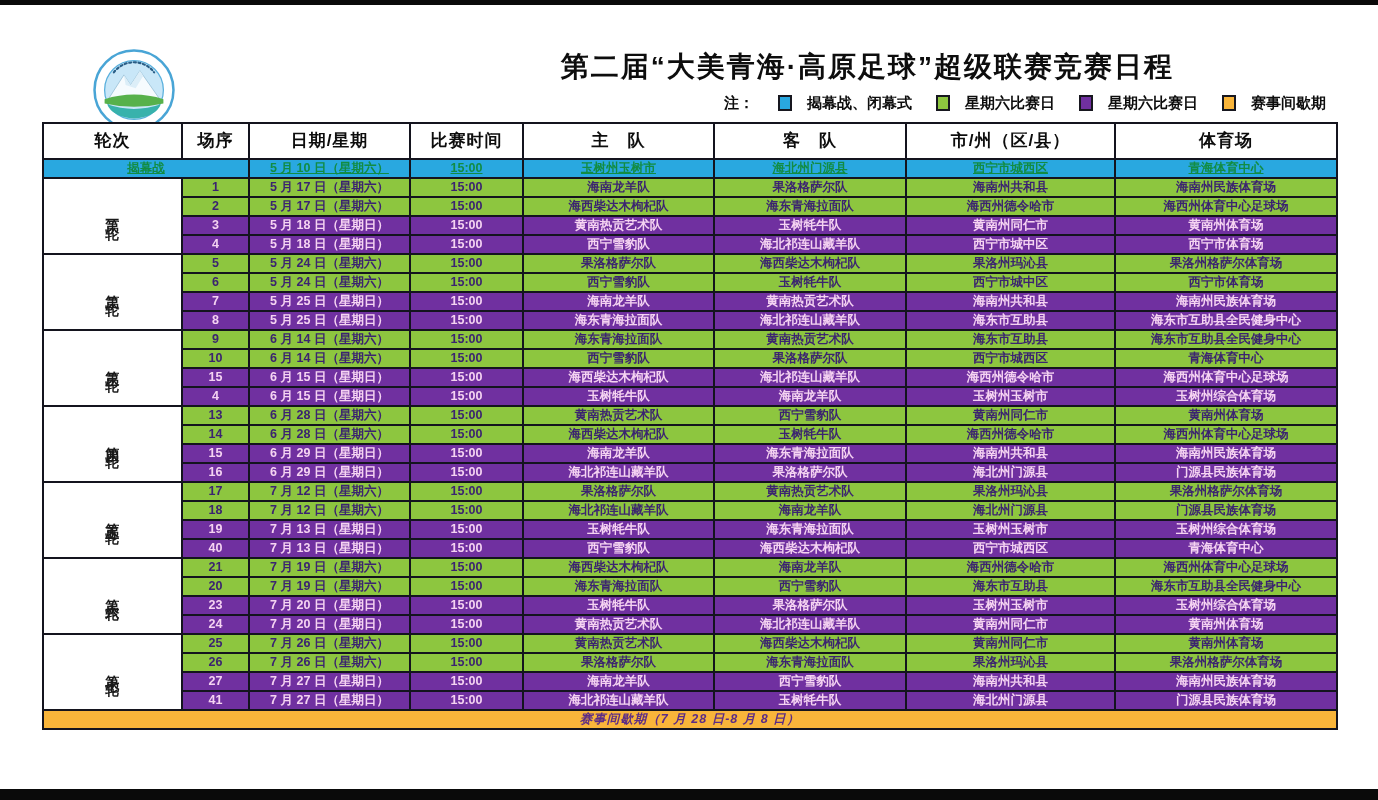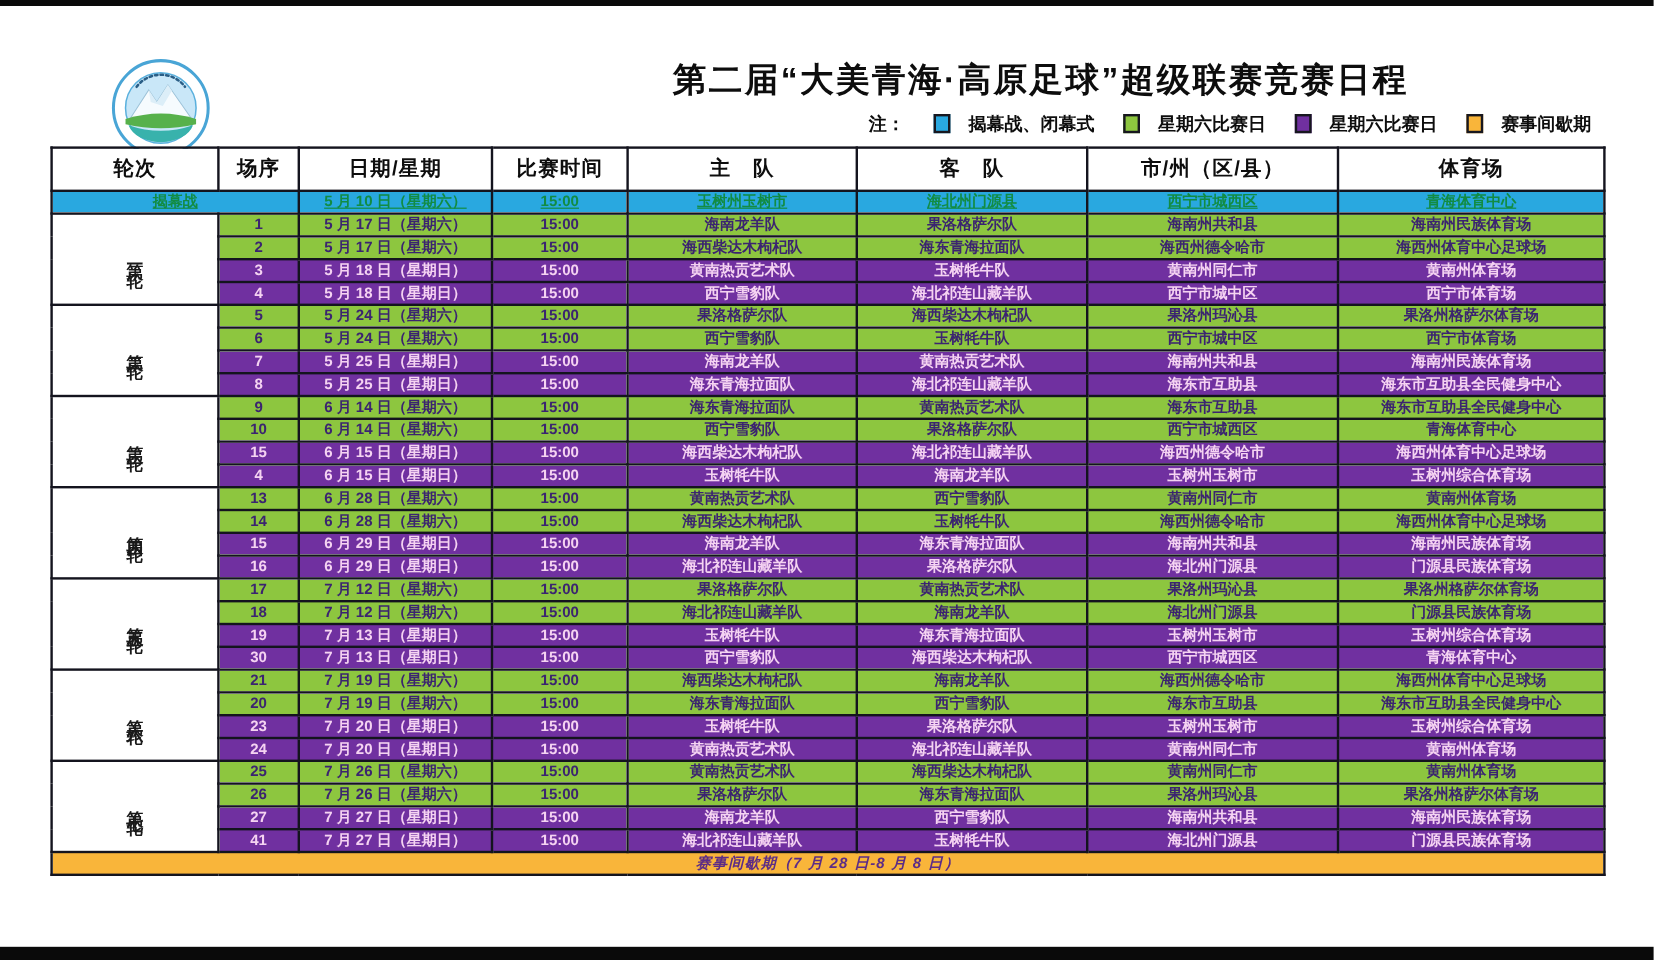--- a/index.html
+++ b/index.html
@@ -296,21 +296,21 @@
       <tr class="row-sun">
         <td>19</td>
         <td>7 月 13 日（星期日）</td>
         <td>15:00</td>
         <td>玉树牦牛队</td>
         <td>海东青海拉面队</td>
         <td>玉树州玉树市</td>
         <td>玉树州综合体育场</td>
       </tr>
       <tr class="row-sun">
-        <td>30</td>
+        <td>40</td>
         <td>7 月 13 日（星期日）</td>
         <td>15:00</td>
         <td>西宁雪豹队</td>
         <td>海西柴达木枸杞队</td>
         <td>西宁市城西区</td>
         <td>青海体育中心</td>
       </tr>
       <tr class="row-sat">
         <td rowspan="4" class="round-cell"><span class="round-label-vert">第六轮</span></td>
         <td>21</td>

